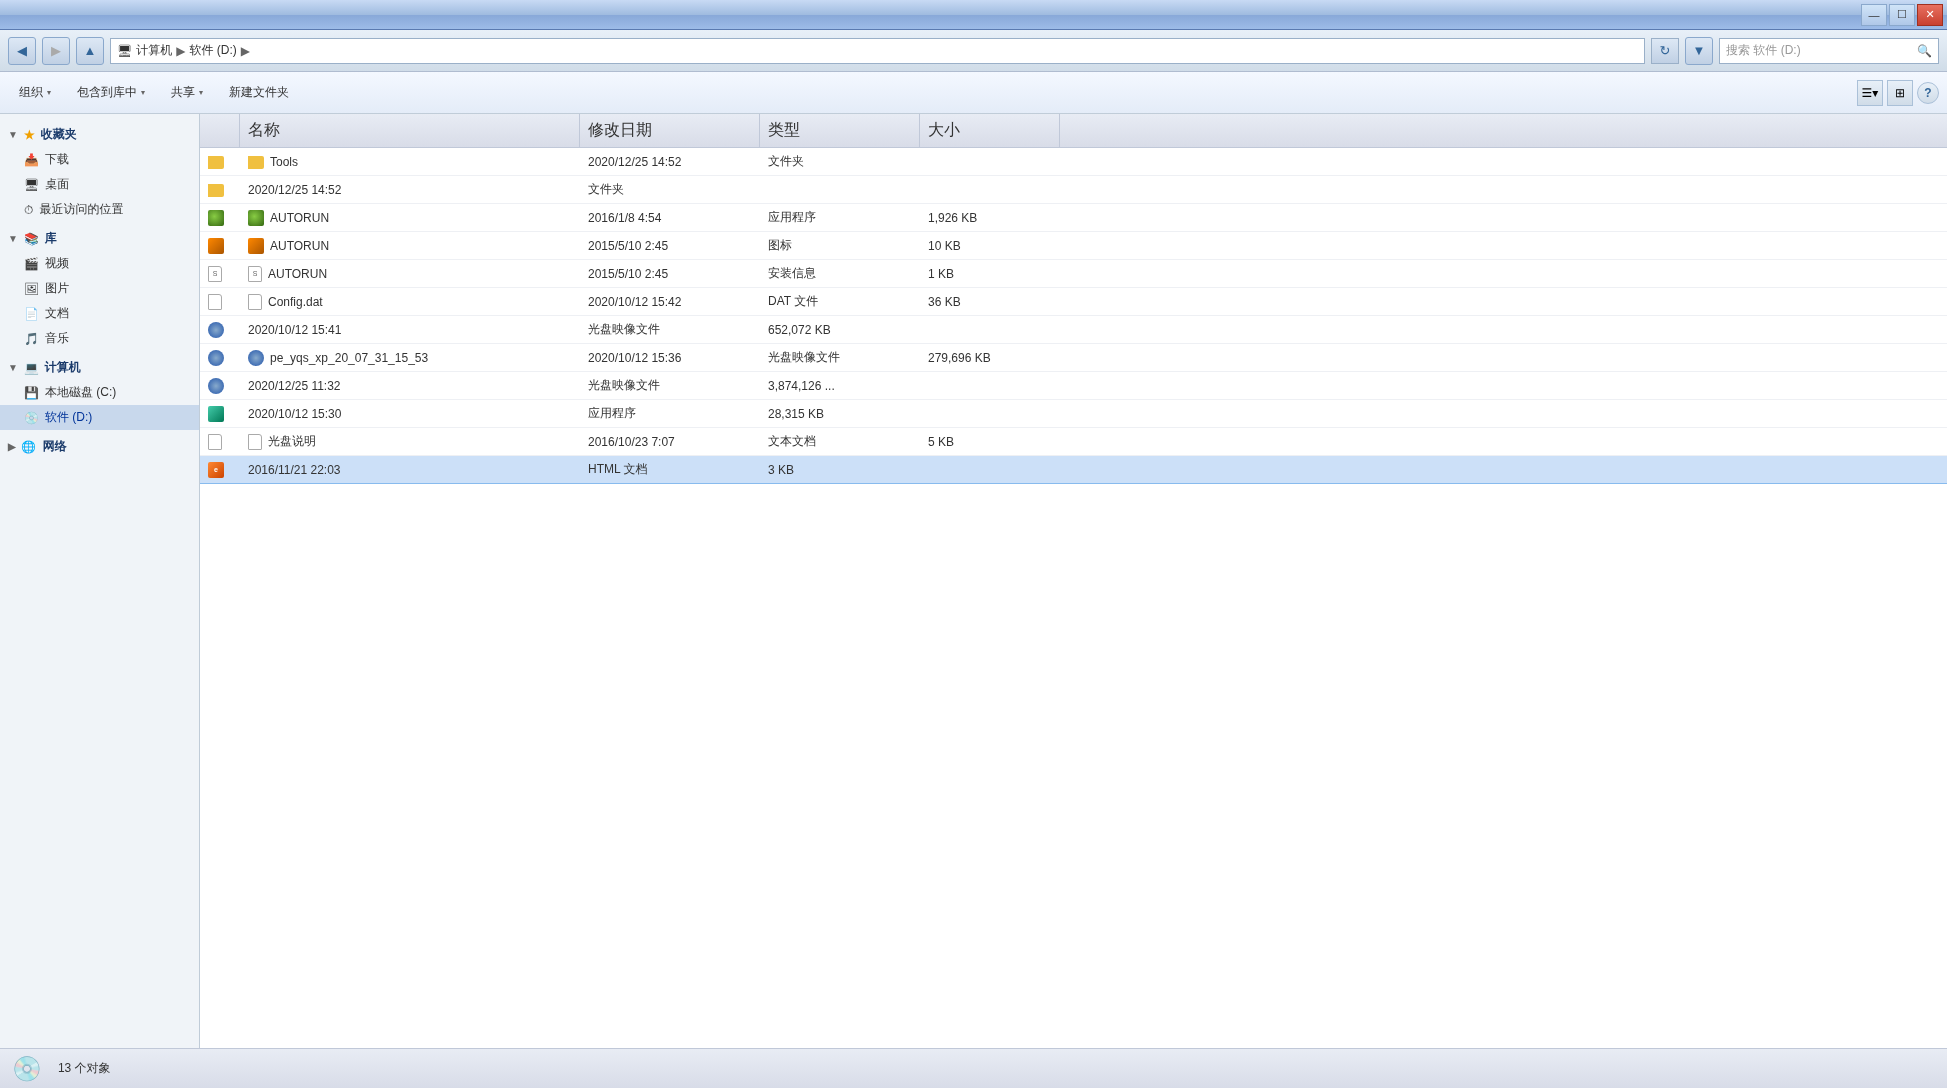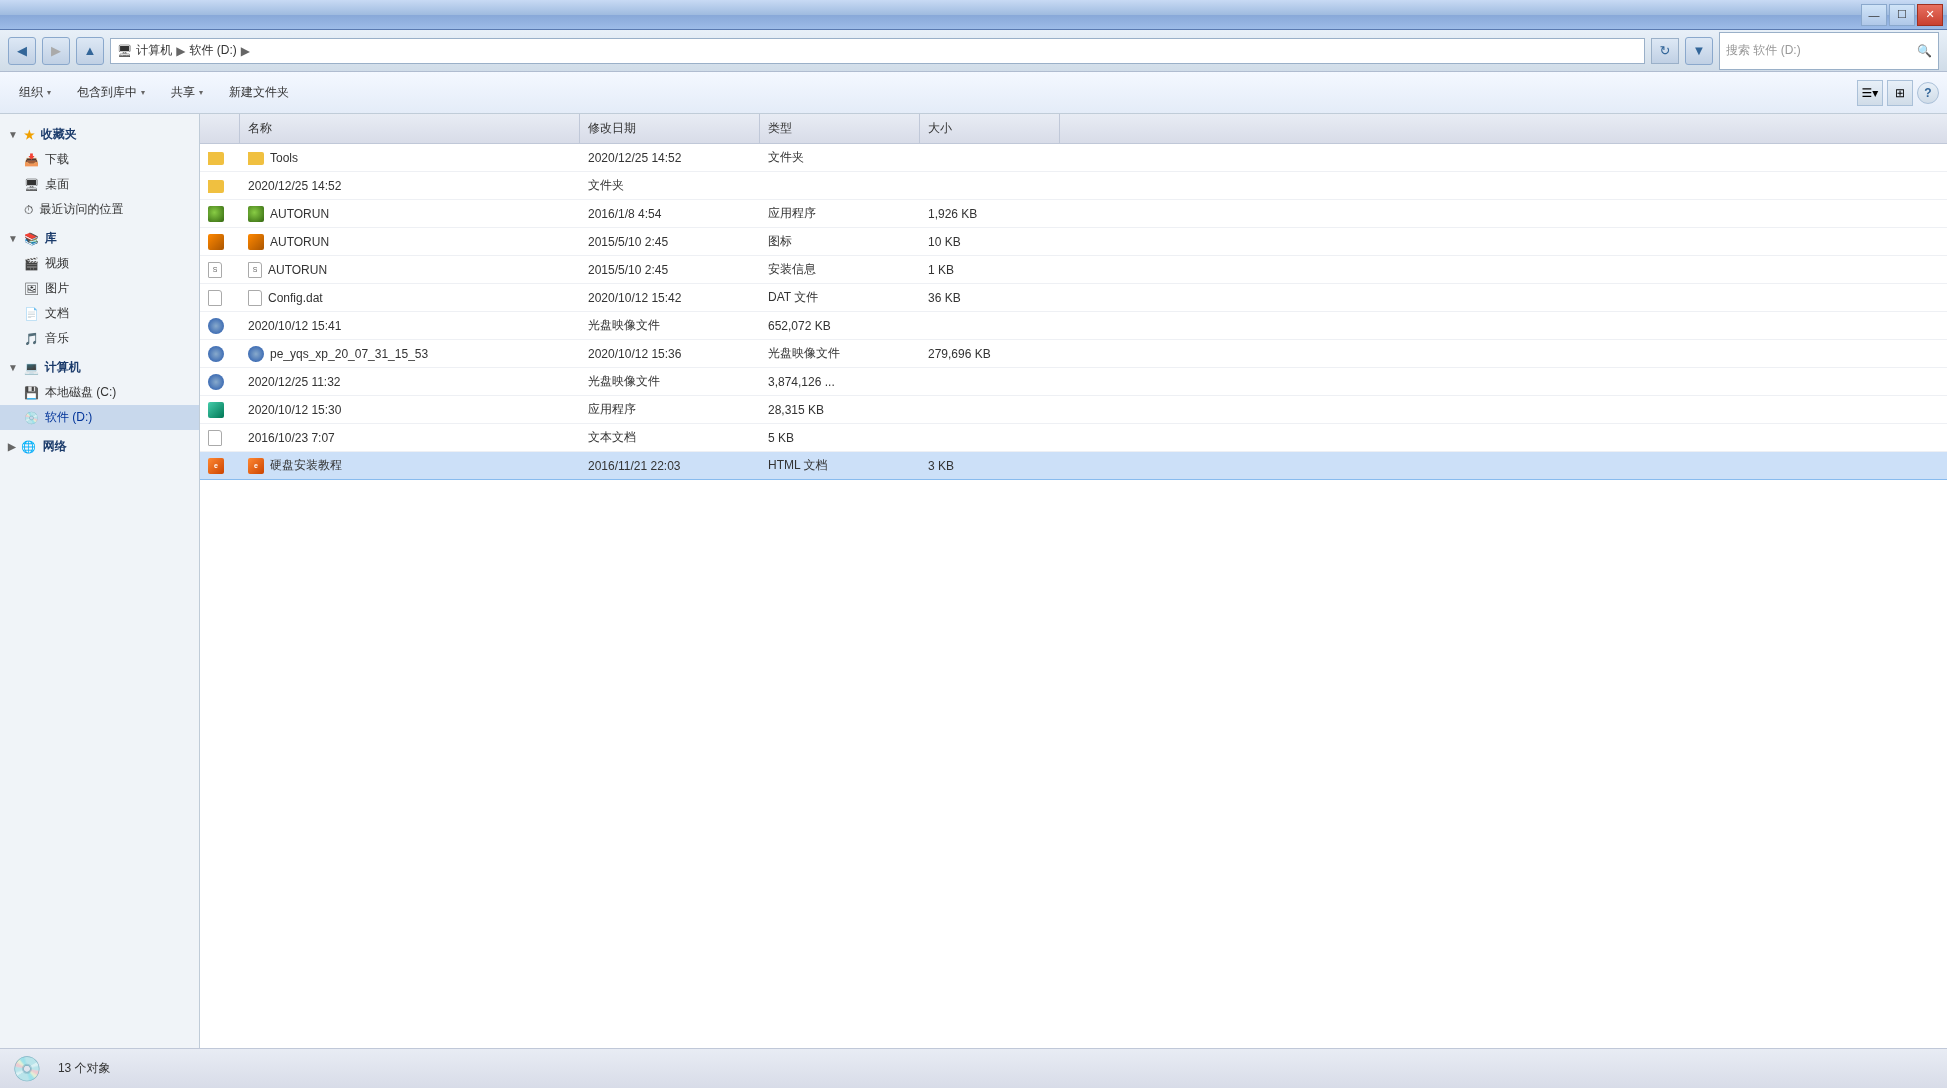--- a/index.html
+++ b/index.html
@@ -74,21 +74,21 @@
       display: flex;
       align-items: center;
       padding: 0 6px;
       font-size: 12px;
       color: #333;
       gap: 4px;
     }
     .path-separator { color: #666; }
     .search-box {
       width: 220px;
-      height: 38px;
+      height: 26px;
       border: 1px solid #9ab0c8;
       background: #fff;
       display: flex;
       align-items: center;
       padding: 0 6px;
       color: #999;
       font-size: 12px;
       justify-content: space-between;
     }
     .refresh-btn {
@@ -215,21 +215,21 @@
       display: grid;
       grid-template-columns: 40px 340px 180px 160px 140px;
       background: linear-gradient(to bottom, #e8ecf4, #d8dce8);
       border-bottom: 1px solid #c0c8d8;
       position: sticky;
       top: 0;
       z-index: 10;
     }
     .col-header {
       padding: 6px 8px;
-      font-size: 12px;
+      font-size: 16px;
       color: #333;
       border-right: 1px solid #c0c8d8;
       cursor: pointer;
       user-select: none;
       white-space: nowrap;
     }
     .file-row {
       display: grid;
       grid-template-columns: 40px 340px 180px 160px 140px;
       border-bottom: 1px solid #eef0f4;
@@ -513,31 +513,31 @@
         <span style="display:inline-block;width:16px;height:16px;background:linear-gradient(135deg,#44ccaa,#007755);border-radius:2px;"></span>
       </div>
       <div class="file-cell">2020/10/12 15:30</div>
       <div class="file-cell">应用程序</div>
       <div class="file-cell">28,315 KB</div>
     </div>
         <div class="file-row">
       <div class="file-cell">
         <span style="display:inline-block;width:14px;height:16px;background:#fff;border:1px solid #aaa;border-radius:0 3px 1px 1px;"></span>
       </div>
+      <div class="file-cell">
+        <span style="display:inline-block;width:14px;height:16px;background:#fff;border:1px solid #aaa;border-radius:0 3px 1px 1px;"></span>
+        <span>光盘说明</span>
+      </div>
       <div class="file-cell">2016/10/23 7:07</div>
       <div class="file-cell">文本文档</div>
       <div class="file-cell">5 KB</div>
     </div>
         <div class="file-row selected">
       <div class="file-cell">
         <span style="display:inline-block;width:16px;height:16px;background:linear-gradient(135deg,#ff8833,#cc4400);border-radius:2px;font-size:7px;color:#fff;display:inline-flex;align-items:center;justify-content:center;font-weight:bold;">e</span>
-      </div>
-      <div class="file-cell">
-        <span style="display:inline-block;width:16px;height:16px;background:linear-gradient(135deg,#ff8833,#cc4400);border-radius:2px;font-size:7px;color:#fff;display:inline-flex;align-items:center;justify-content:center;font-weight:bold;">e</span>
-        <span>硬盘安装教程</span>
       </div>
       <div class="file-cell">2016/11/21 22:03</div>
       <div class="file-cell">HTML 文档</div>
       <div class="file-cell">3 KB</div>
     </div>
       </div>
   </div>
 </div>
 
 <div class="status-bar">

